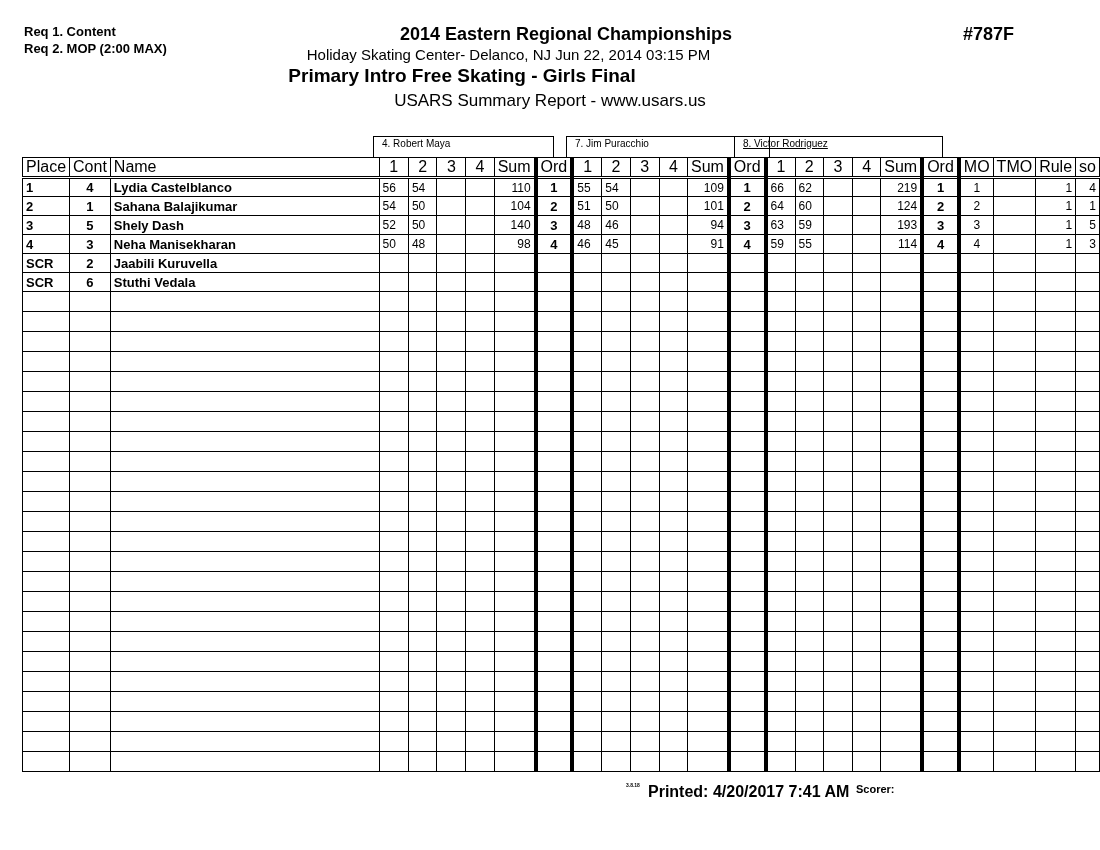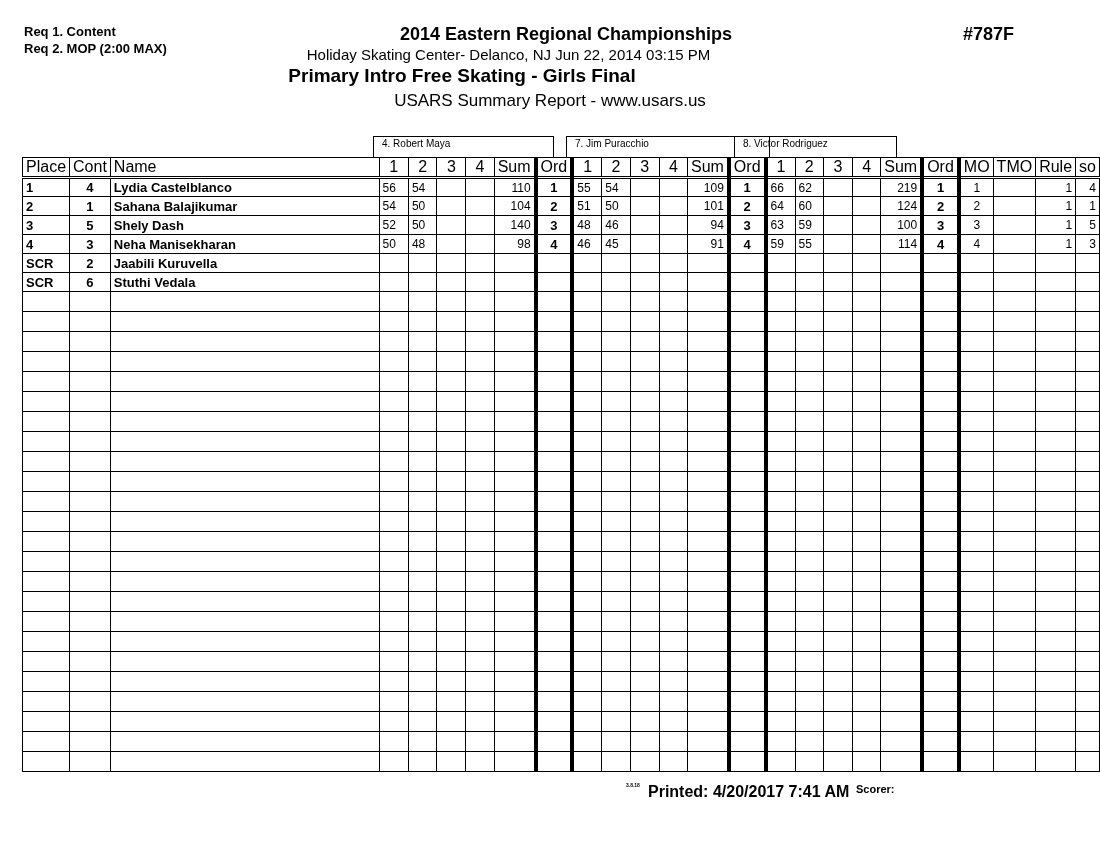--- a/index.html
+++ b/index.html
@@ -35,21 +35,21 @@
 <div class="abs req" style="top:41px;">Req  2.  MOP (2:00 MAX)</div>
 
 <div class="abs title1">2014 Eastern Regional Championships</div>
 <div class="abs title2">Holiday Skating Center- Delanco, NJ  Jun 22, 2014  03:15 PM</div>
 <div class="abs title3">Primary Intro Free Skating - Girls   Final</div>
 <div class="abs title4">USARS Summary Report - www.usars.us</div>
 <div class="abs evid">#787F</div>
 
 <div class="judge-box" style="left:373px; width:181px;">4.  Robert Maya</div>
 <div class="judge-box" style="left:530px; width:204px;margin-left:36px;">7.  Jim Puracchio</div>
-<div class="judge-box" style="left:734px; width:163px;">8.  Victor Rodriguez</div>
+<div class="judge-box" style="left:734px; width:209px;text-decoration:underline;">8.  Victor Rodriguez</div>
 
 <table class="grid">
   <colgroup>
     <col style="width:37px">
       <col style="width:37px">
       <col style="width:278px">
     <col style="width:30px">
       <col style="width:29px">
       <col style="width:30px">
       <col style="width:29px">
@@ -169,21 +169,21 @@
         <td class="tl">48</td>
         <td>46</td>
         <td></td>
         <td></td>
         <td class="r">94</td>
         <td class="b c tl">3</td>
         <td class="tl">63</td>
         <td>59</td>
         <td></td>
         <td></td>
-        <td class="r">100</td>
+        <td class="r">193</td>
         <td class="b c tl">3</td>
         <td class="c tl">3</td>
         <td class="c"></td>
         <td class="r">1</td>
         <td class="r">5</td>
       </tr>
       <tr>
         <td class="b">4</td>
         <td class="b c">3</td>
         <td class="b">Neha Manisekharan</td>

